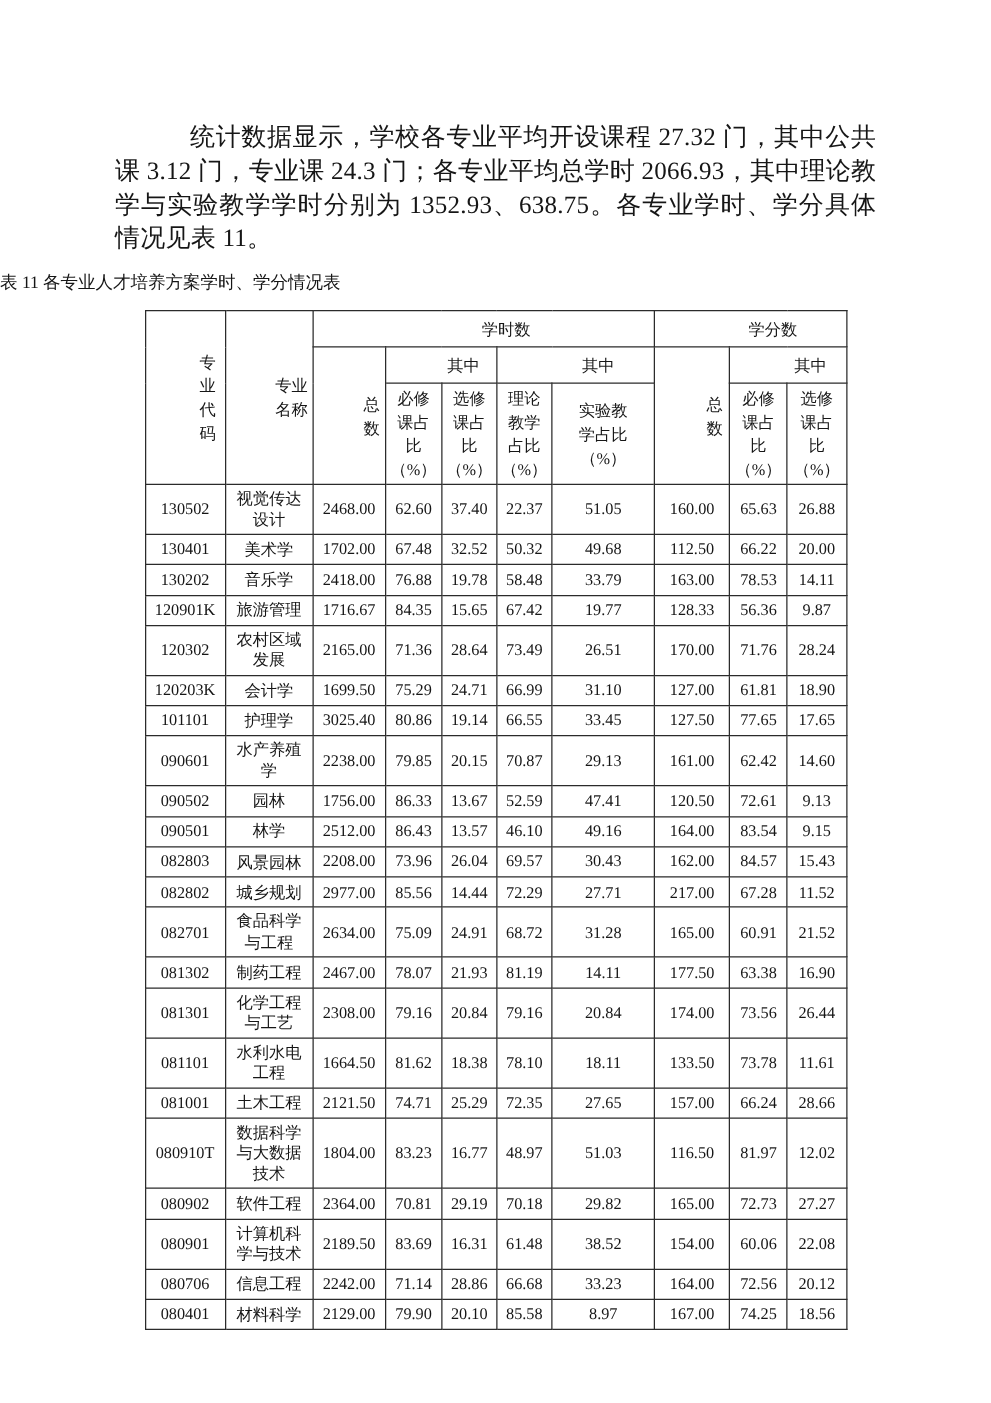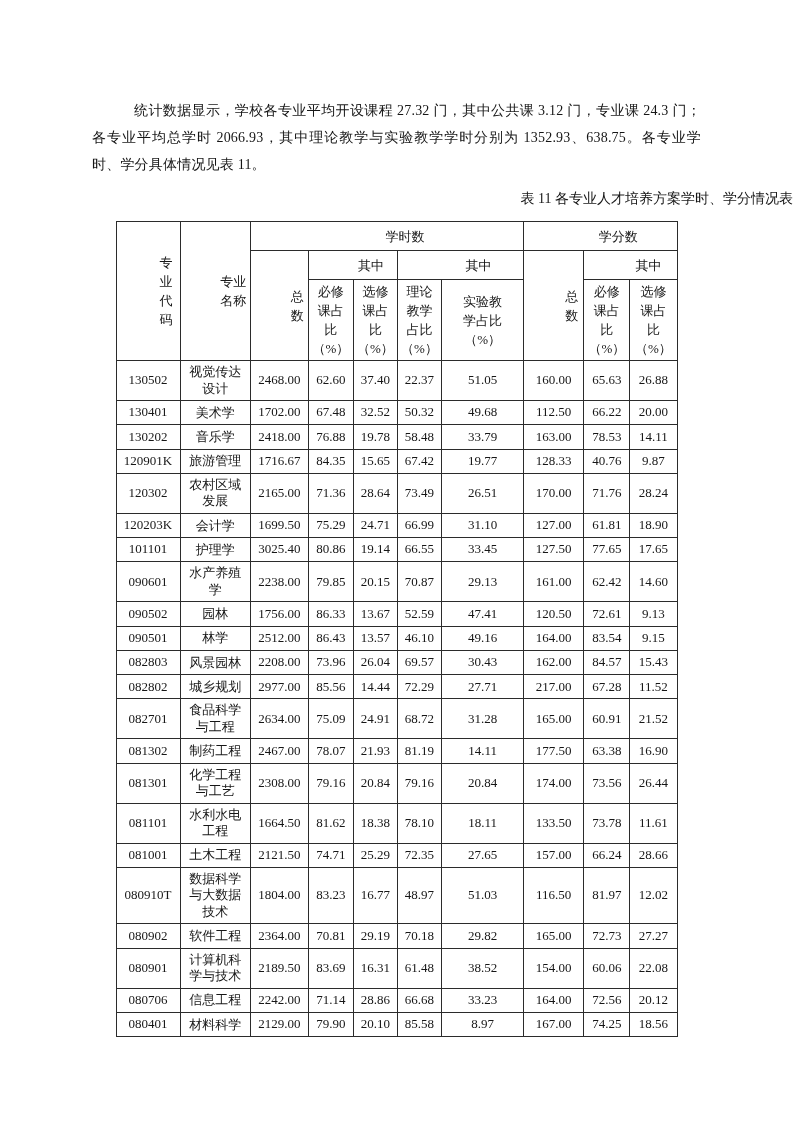--- a/index.html
+++ b/index.html
@@ -11,29 +11,29 @@
     overflow:hidden;
   }
   .page {
     position:relative;
     width:793px; height:1122px;
     background:#ffffff;
   }
   .body-paragraph {
     margin:0;
     padding:97px 92px 0 92px;
-    font-size:14px;
+    font-size:20px;
     line-height:27px;
     text-align:justify;
     text-indent:3em;
     letter-spacing:0.2px;
   }
   .table-title {
     margin:12px 0 0 0;
-    text-align:right;
+    text-align:left;
     font-size:14px;
     font-weight:normal;
   }
   table.majors {
     border-collapse:collapse;
     table-layout:fixed;
     width:562px;
     margin:13px auto 0 auto;
   }
   table.majors th, table.majors td {
@@ -174,21 +174,21 @@
         </tr>
         <tr>
           <td>120901K</td>
           <td><span class="name-wrap">旅游管理</span></td>
           <td>1716.67</td>
           <td>84.35</td>
           <td>15.65</td>
           <td>67.42</td>
           <td>19.77</td>
           <td>128.33</td>
-          <td>40.76</td>
+          <td>56.36</td>
           <td>9.87</td>
         </tr>
         <tr>
           <td>120302</td>
           <td><span class="name-wrap">农村区域发展</span></td>
           <td>2165.00</td>
           <td>71.36</td>
           <td>28.64</td>
           <td>73.49</td>
           <td>26.51</td>

